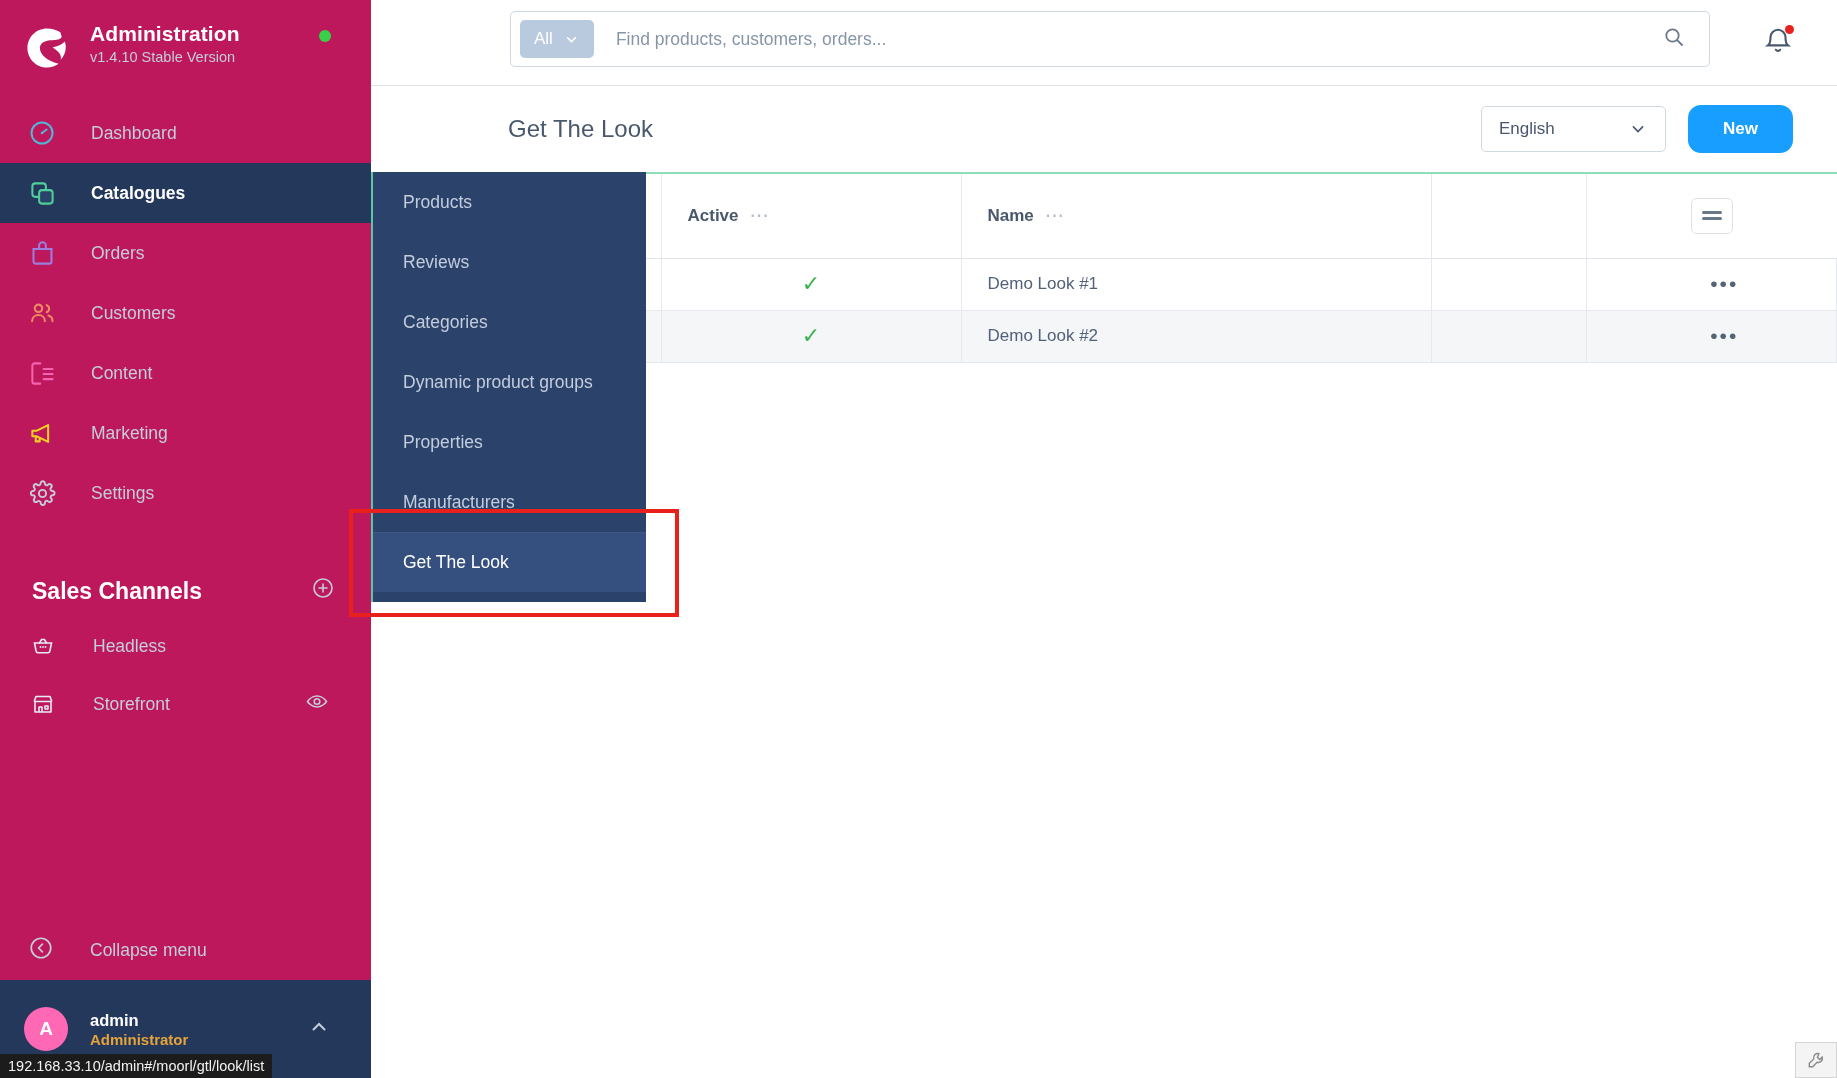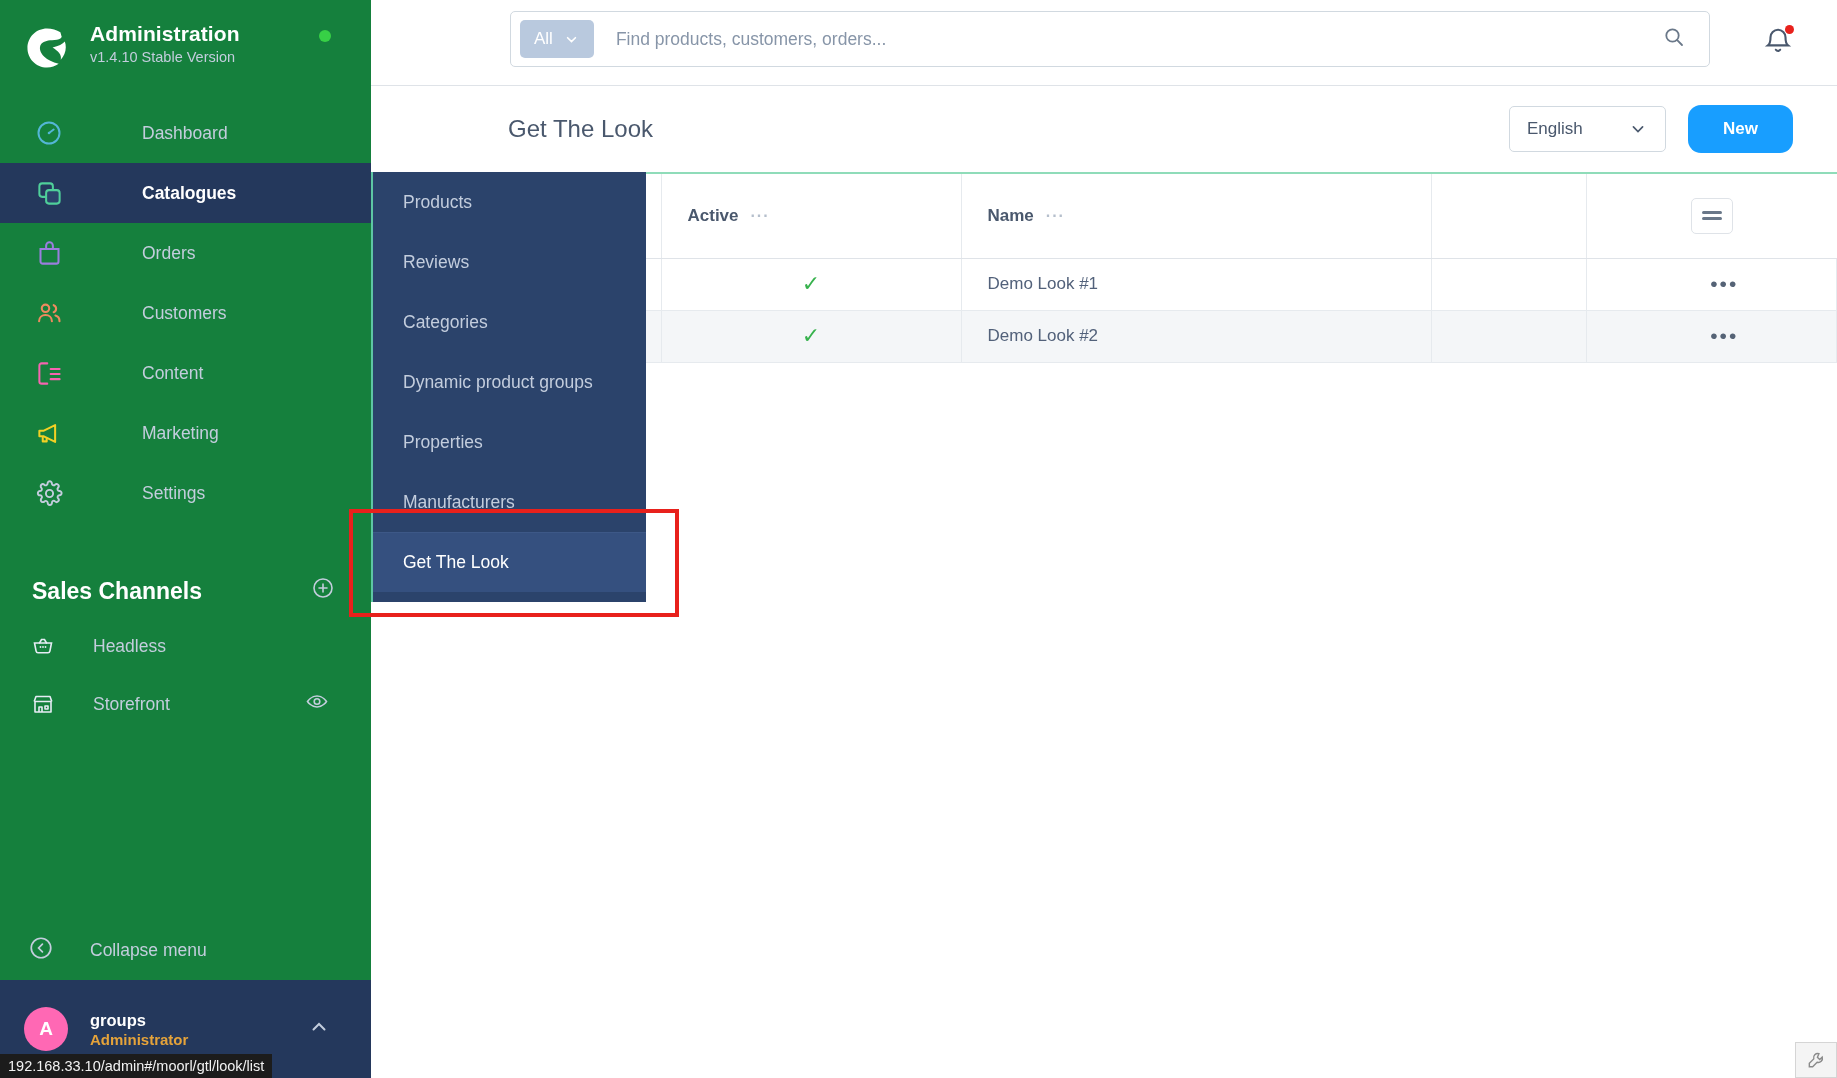--- a/index.html
+++ b/index.html
@@ -6,33 +6,33 @@
   html, body {
     width:1837px; height:1078px;
     font-family:"Liberation Sans", sans-serif;
     overflow:hidden; background:#ffffff;
   }
   #app { position:relative; width:1837px; height:1078px; }
 
   
   .sidebar {
     position:absolute; left:0; top:0; width:371px; height:1078px;
-    background:#15803d; display:flex; flex-direction:column;
+    background:#be185d; display:flex; flex-direction:column;
   }
   .sb-head { display:flex; align-items:flex-start; padding:22px 0 0 24px; height:95px; position:relative; }
   .sw-logo { width:46px; height:46px; flex:0 0 46px; margin-top:3px; }
   .sb-titles { margin-left:20px; }
   .sb-title { color:#fff; font-size:21px; font-weight:bold; letter-spacing:.1px; line-height:1.15; }
   .sb-sub { color:#c3cddd; font-size:14.5px; margin-top:3px; }
   .sb-dot { position:absolute; right:40px; top:30px; width:12px; height:12px; border-radius:50%; background:#37d046; }
 
   .nav { margin-top:8px; }
   .nav-item {
-    display:flex; align-items:center; height:60px; padding-left:34px;
-    color:#c3cddd; font-size:17.5px; cursor:pointer; position:relative;gap:44px;
+    display:flex; align-items:center; height:60px; padding-left:27px;
+    color:#c3cddd; font-size:17.5px; cursor:pointer; position:relative;
   }
   .nav-item .ico { width:30px; height:30px; flex:0 0 30px; display:flex; align-items:center; justify-content:center; }
   .nav-item .lbl { margin-left:34px; }
   .nav-item.active { background:#24385c; color:#ffffff; }
   .nav-item.active .lbl { font-weight:bold; color:#fff; }
 
   .sec-head {
     display:flex; align-items:center; justify-content:space-between;
     padding:0 36px 0 32px; height:52px; margin-top:42px;
     color:#ffffff; font-size:23px; font-weight:bold;
@@ -106,21 +106,21 @@
   .bell-dot { position:absolute; right:-1px; top:-1px; width:9px; height:9px; border-radius:50%; background:#e8211c; }
 
   
   .page-head {
     position:absolute; left:371px; top:86px; right:0; height:86px;
     background:#fff; display:flex; align-items:center; padding:0 44px 0 137px;
   }
   .page-title { font-size:24px; color:#4a586d; }
   .ph-right { margin-left:auto; display:flex; align-items:center; gap:22px; }
   .lang-select {
-    width:157px; height:46px; border:1px solid #d1d9e0; border-radius:5px;
+    width:185px; height:46px; border:1px solid #d1d9e0; border-radius:5px;
     display:flex; align-items:center; justify-content:space-between;
     padding:0 17px; font-size:17px; color:#4a586d; background:#fff; cursor:pointer;
   }
   .new-btn {
     background:#189eff; color:#fff; border:0; border-radius:13px;
     height:48px; padding:0 35px; font-size:17px; font-weight:bold;
     cursor:pointer; font-family:"Liberation Sans", sans-serif;
   }
 
   
@@ -313,21 +313,21 @@
           </svg>
       </span>
       <span class="lbl">Collapse menu</span>
     </div>
 
     <div class="user-bar">
       <div class="avatar">
         <span>A</span>
       </div>
       <div class="user-txt">
-        <div class="user-name">groups</div>
+        <div class="user-name">admin</div>
         <div class="user-role">Administrator</div>
       </div>
       <span class="user-caret">
         <svg width="24" height="24" viewBox="0 0 24 24" fill="none" stroke="#c3cddd" stroke-width="2" stroke-linecap="round">
             <path d="M6.5 14.5L12 9l5.5 5.5"></path>
           </svg>
       </span>
     </div>
   </aside>
 

